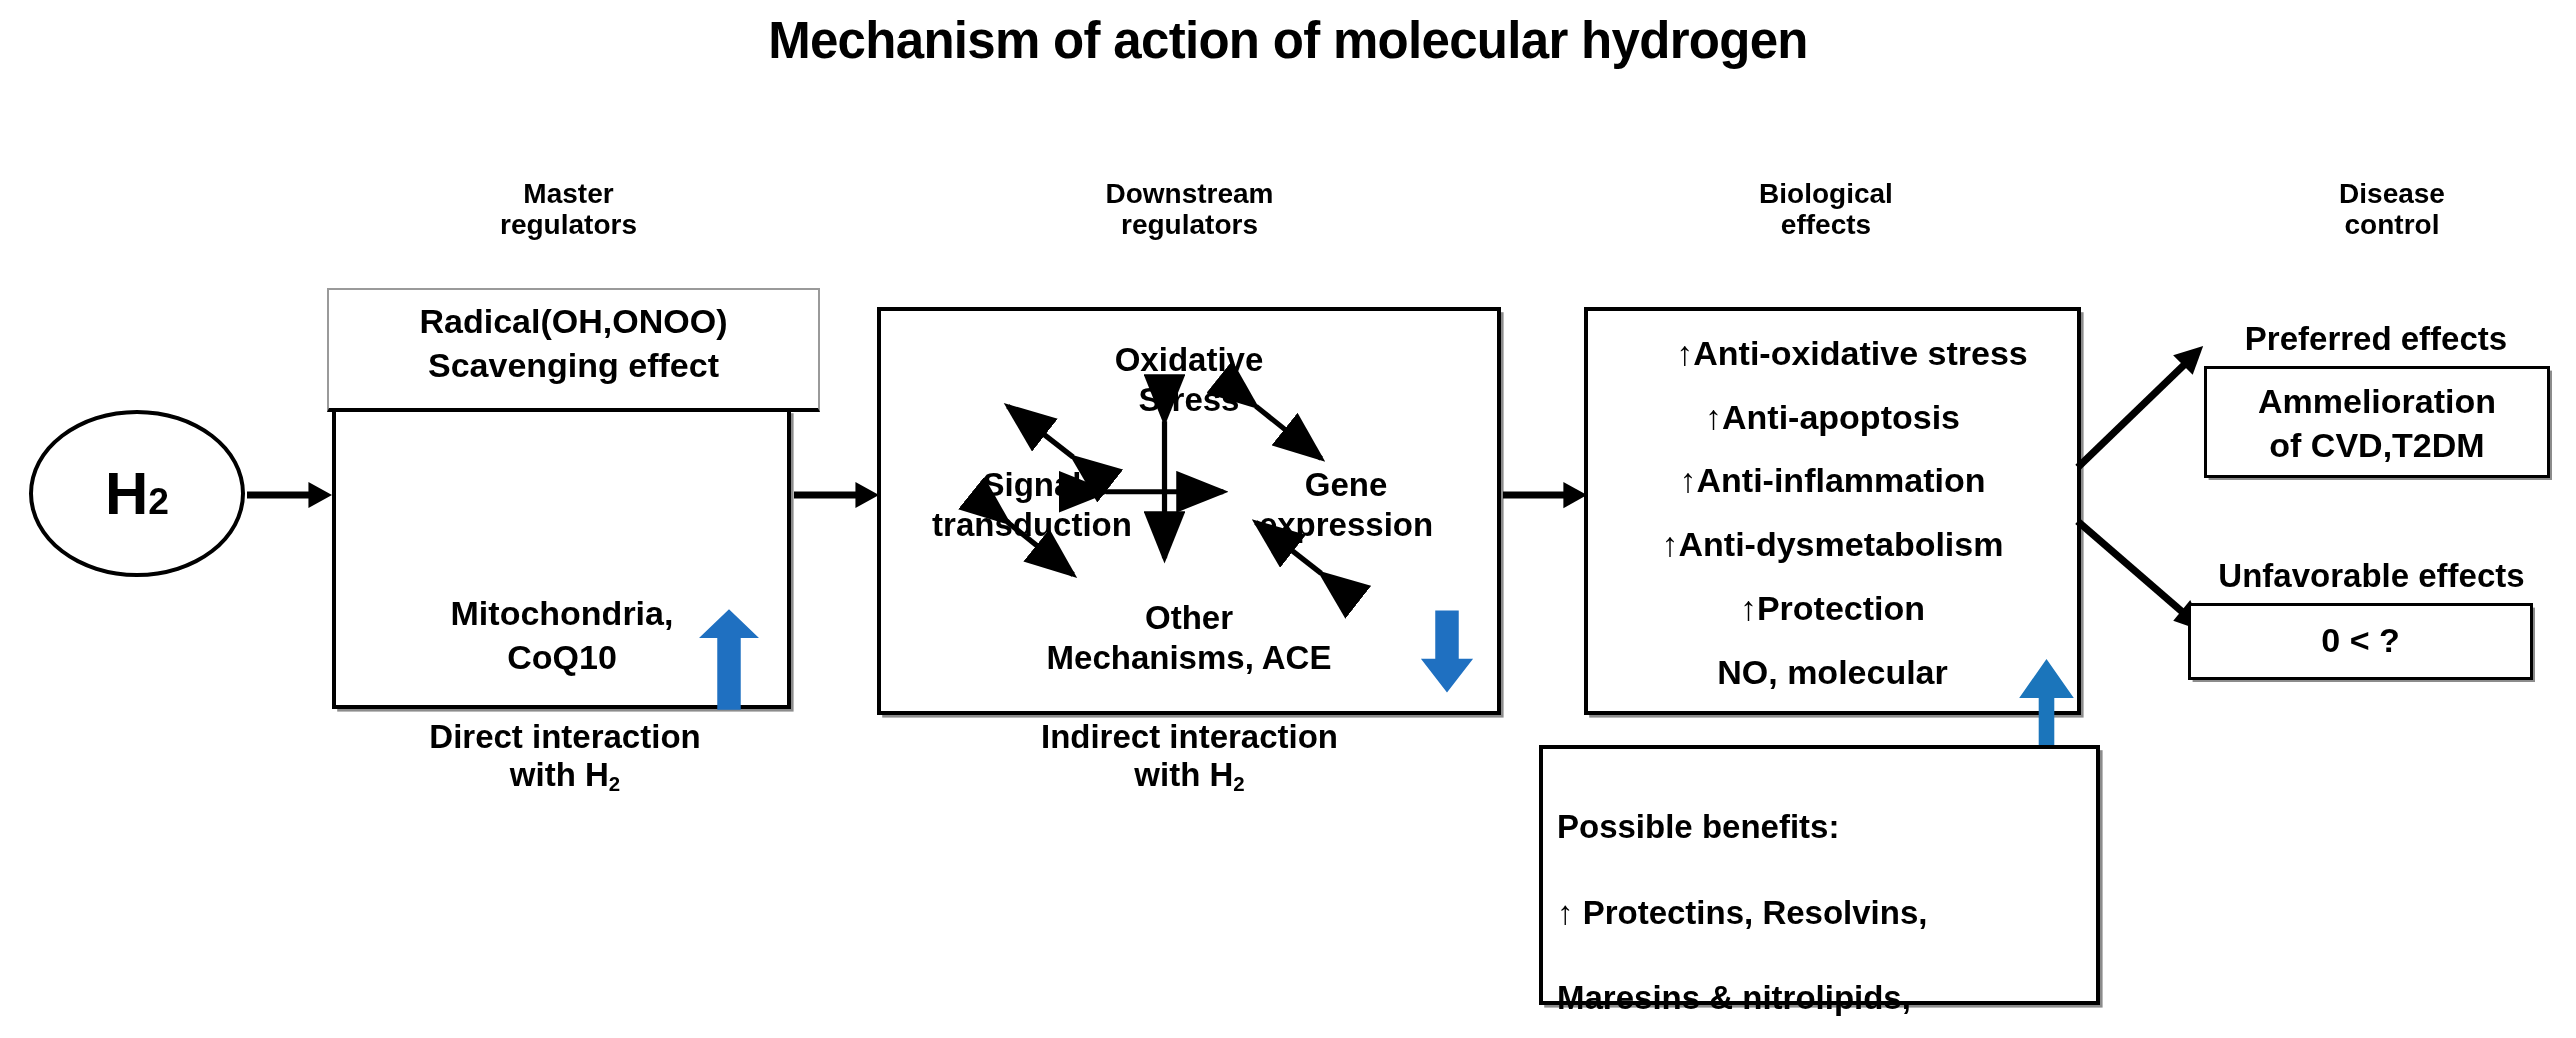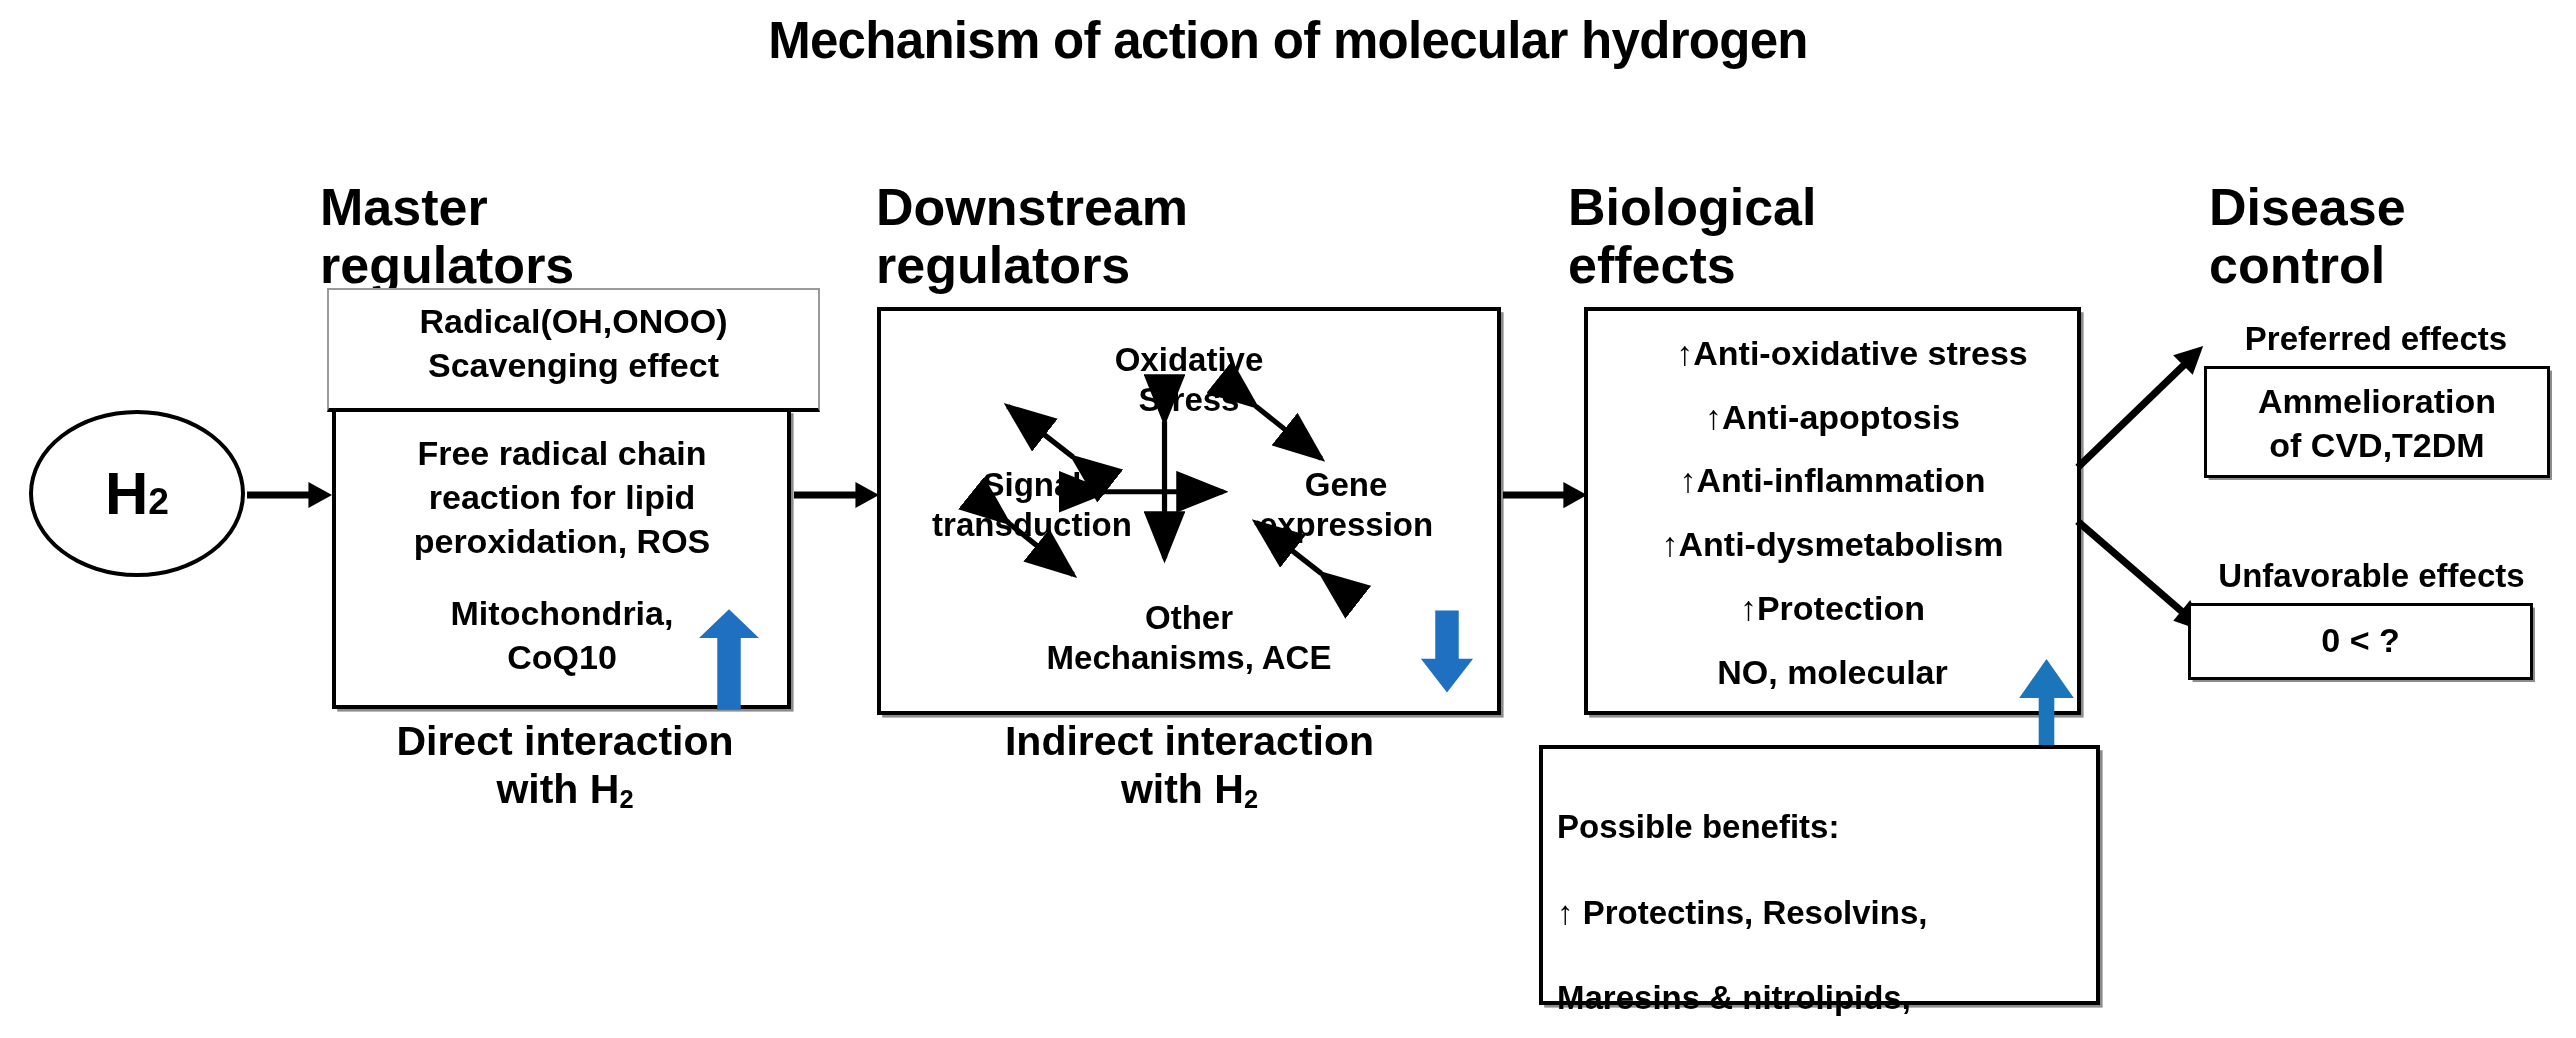--- a/index.html
+++ b/index.html
@@ -22,23 +22,23 @@
     left:0; top:14.4px; width:2576px;
     text-align:center;
     font-size:51px;
     font-weight:bold;
     letter-spacing:-0.7px;
     line-height:1.05;
   }
 
   
   .col-header{
-    font-size:52px;
-    font-weight:bold;
-    text-align:left;
+    font-size:28px;
+    font-weight:bold;
+    text-align:center;
     line-height:1.12;
     white-space:pre-line;
   }
 
   
   .box{
     box-sizing:border-box;
     background:#ffffff;
   }
   .box-thick{
@@ -64,21 +64,21 @@
   .boxtext-left{
     font-size:33px;
     font-weight:bold;
     text-align:left;
     line-height:1.30;
     white-space:pre-line;
   }
 
   
   .caption{
-    font-size:41px;
+    font-size:33px;
     font-weight:bold;
     text-align:center;
     line-height:1.16;
   }
   sub{font-size:0.62em; vertical-align:baseline; position:relative; top:.22em;}
 
   
   #h2-ellipse{
     left:29px; top:410px; width:216px; height:167px;
     border:4.6px solid #000000;
@@ -131,23 +131,20 @@
   </svg>
 
   <div class="abs noselect col-header" style="left:320px; top:178px; width:497px;">Master
 regulators</div>
 
   <div class="abs box box-radical" style="left:327px; top:288px; width:493px; height:124px;"></div>
   <div class="abs noselect boxtext" style="left:327px; top:299px; width:493px;">Radical(OH,ONOO)
 Scavenging effect</div>
 
   <div class="abs box box-thick" style="left:332px; top:408px; width:459px; height:301px;"></div>
-  <div class="abs noselect boxtext" style="left:337px; top:431px; width:450px;">Free radical  chain
-reaction for lipid
-peroxidation, ROS</div>
   <div class="abs noselect boxtext" style="left:337px; top:591px; width:450px;">Mitochondria,
 CoQ10</div>
 
   <svg class="abs" style="left:691px; top:608px;" width="76" height="103" viewBox="0 0 116 158">
     <polygon points="58,2 104,46 76,46 76,156 40,156 40,46 12,46" fill="#1F70C1"></polygon>
   </svg>
 
   <div class="abs noselect caption" style="left:307px; top:718px; width:516px;">
     <div>Direct interaction</div>
     <div>

